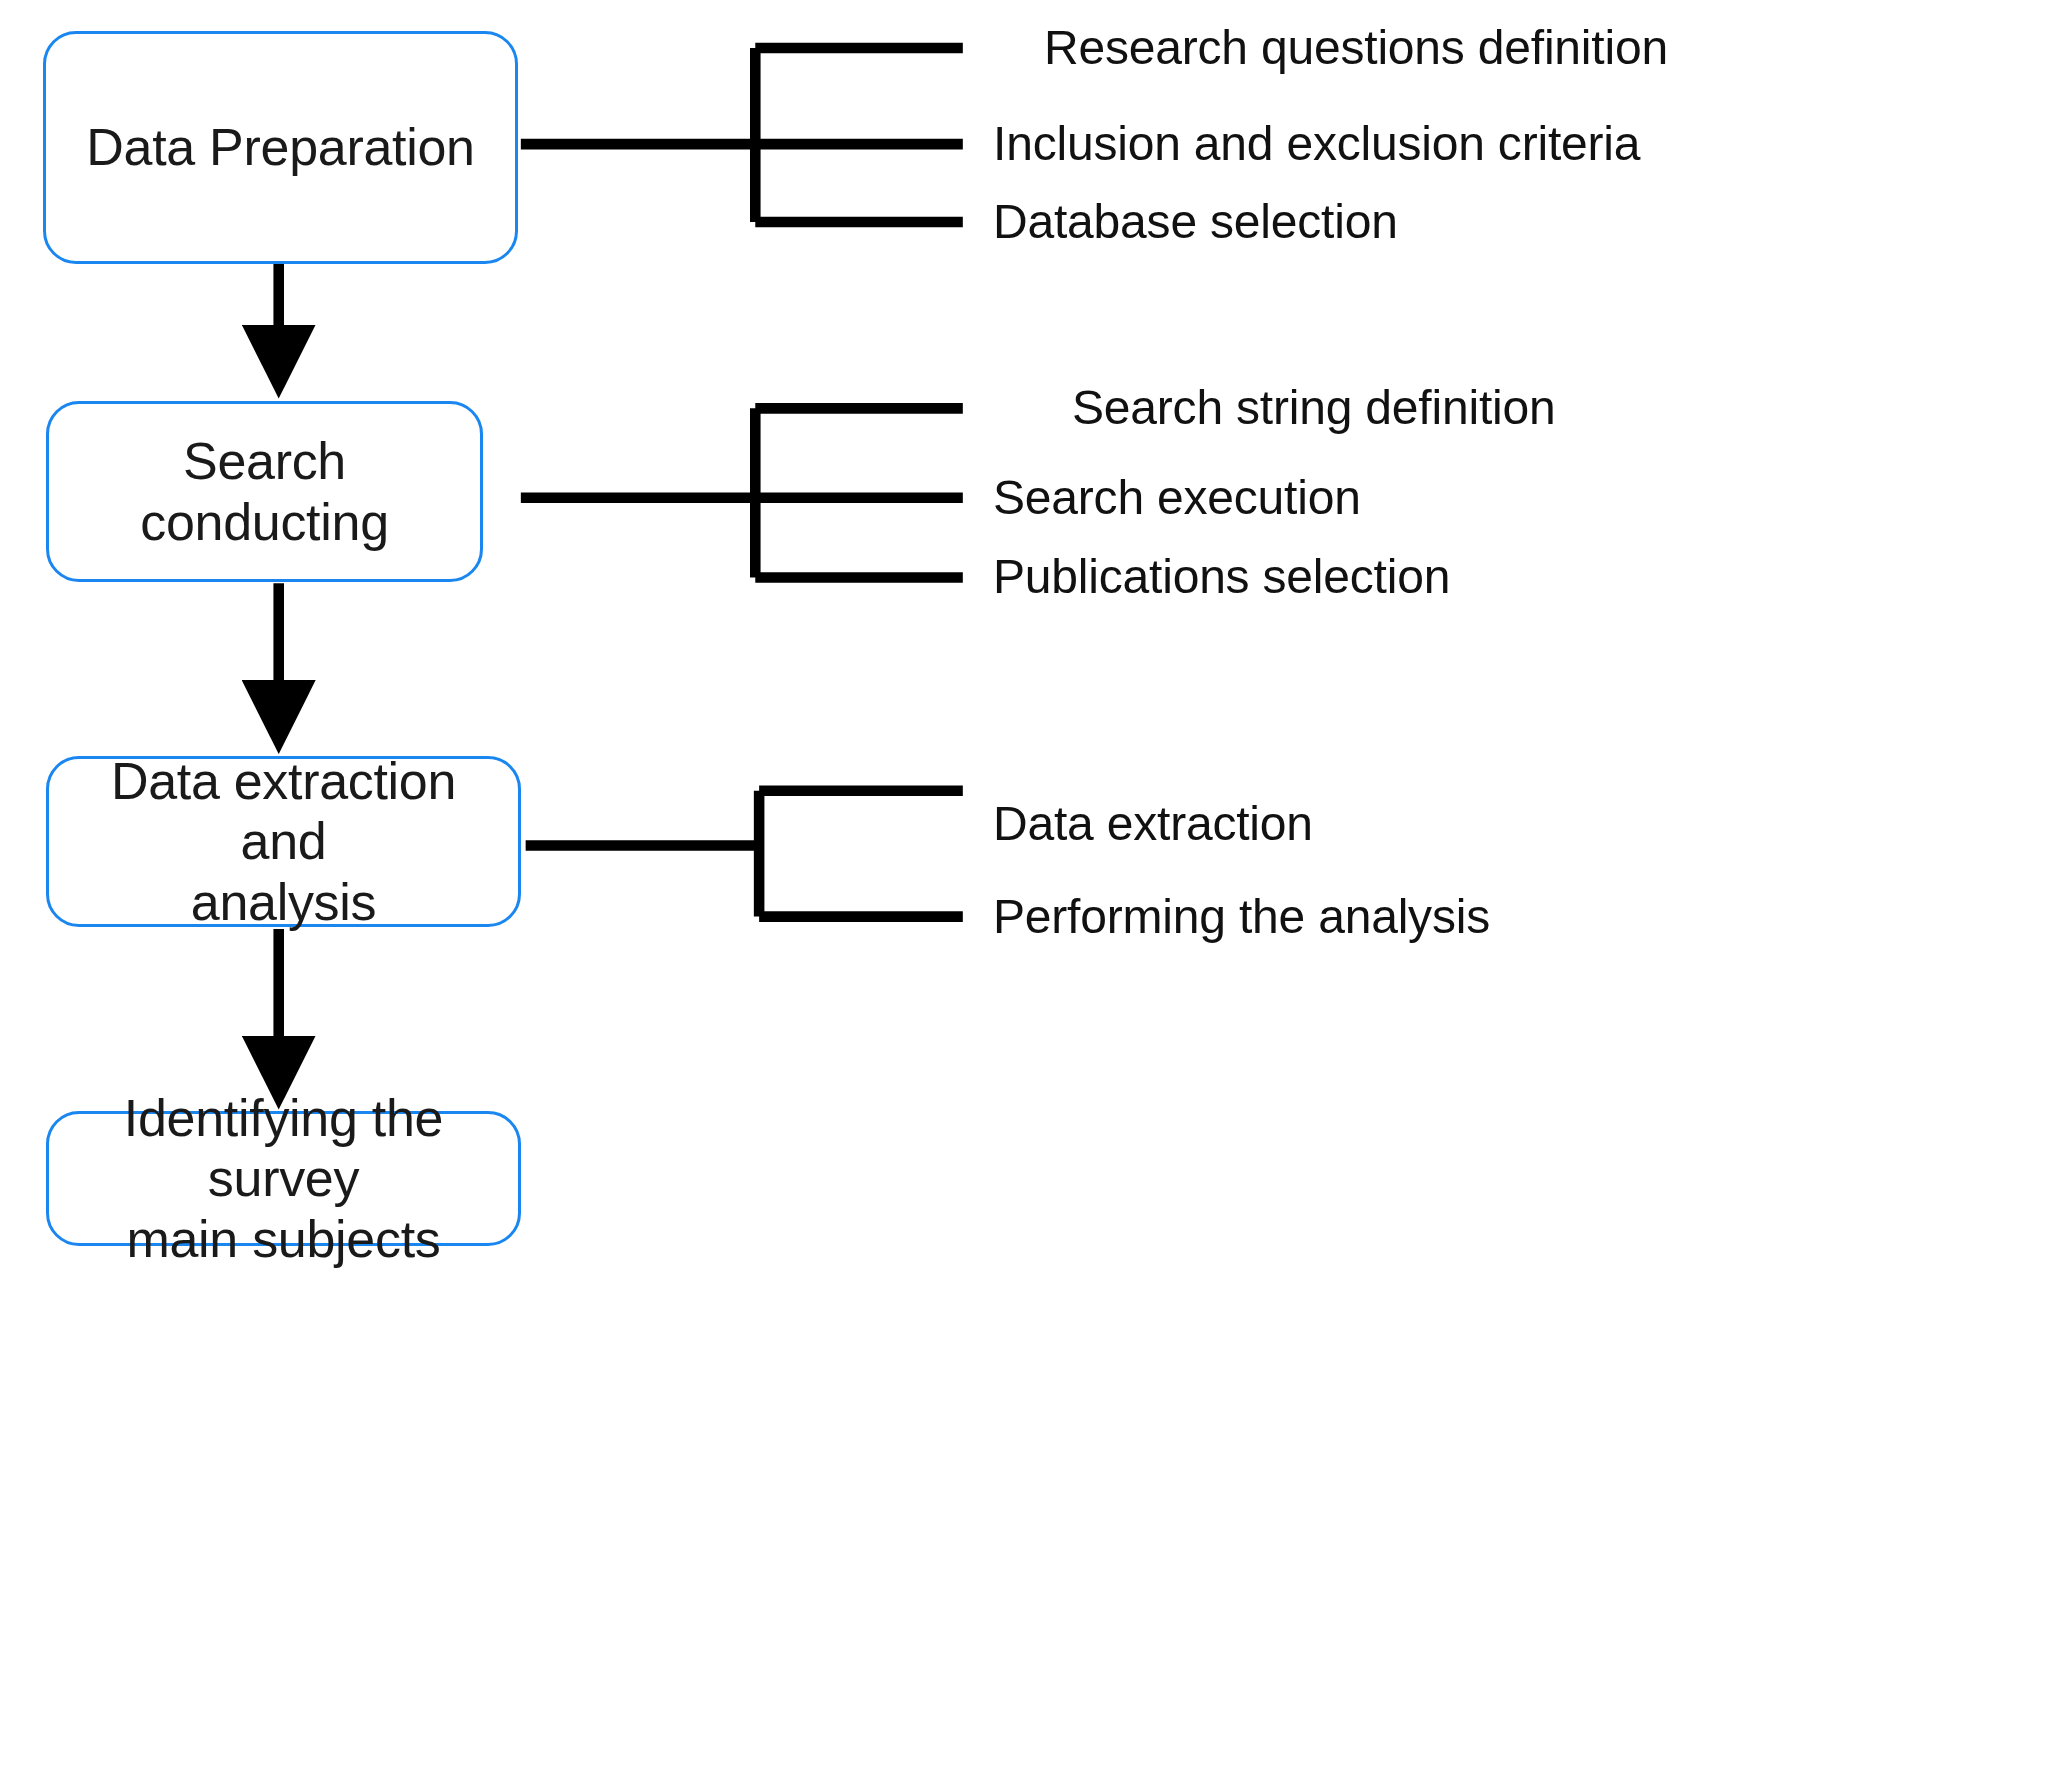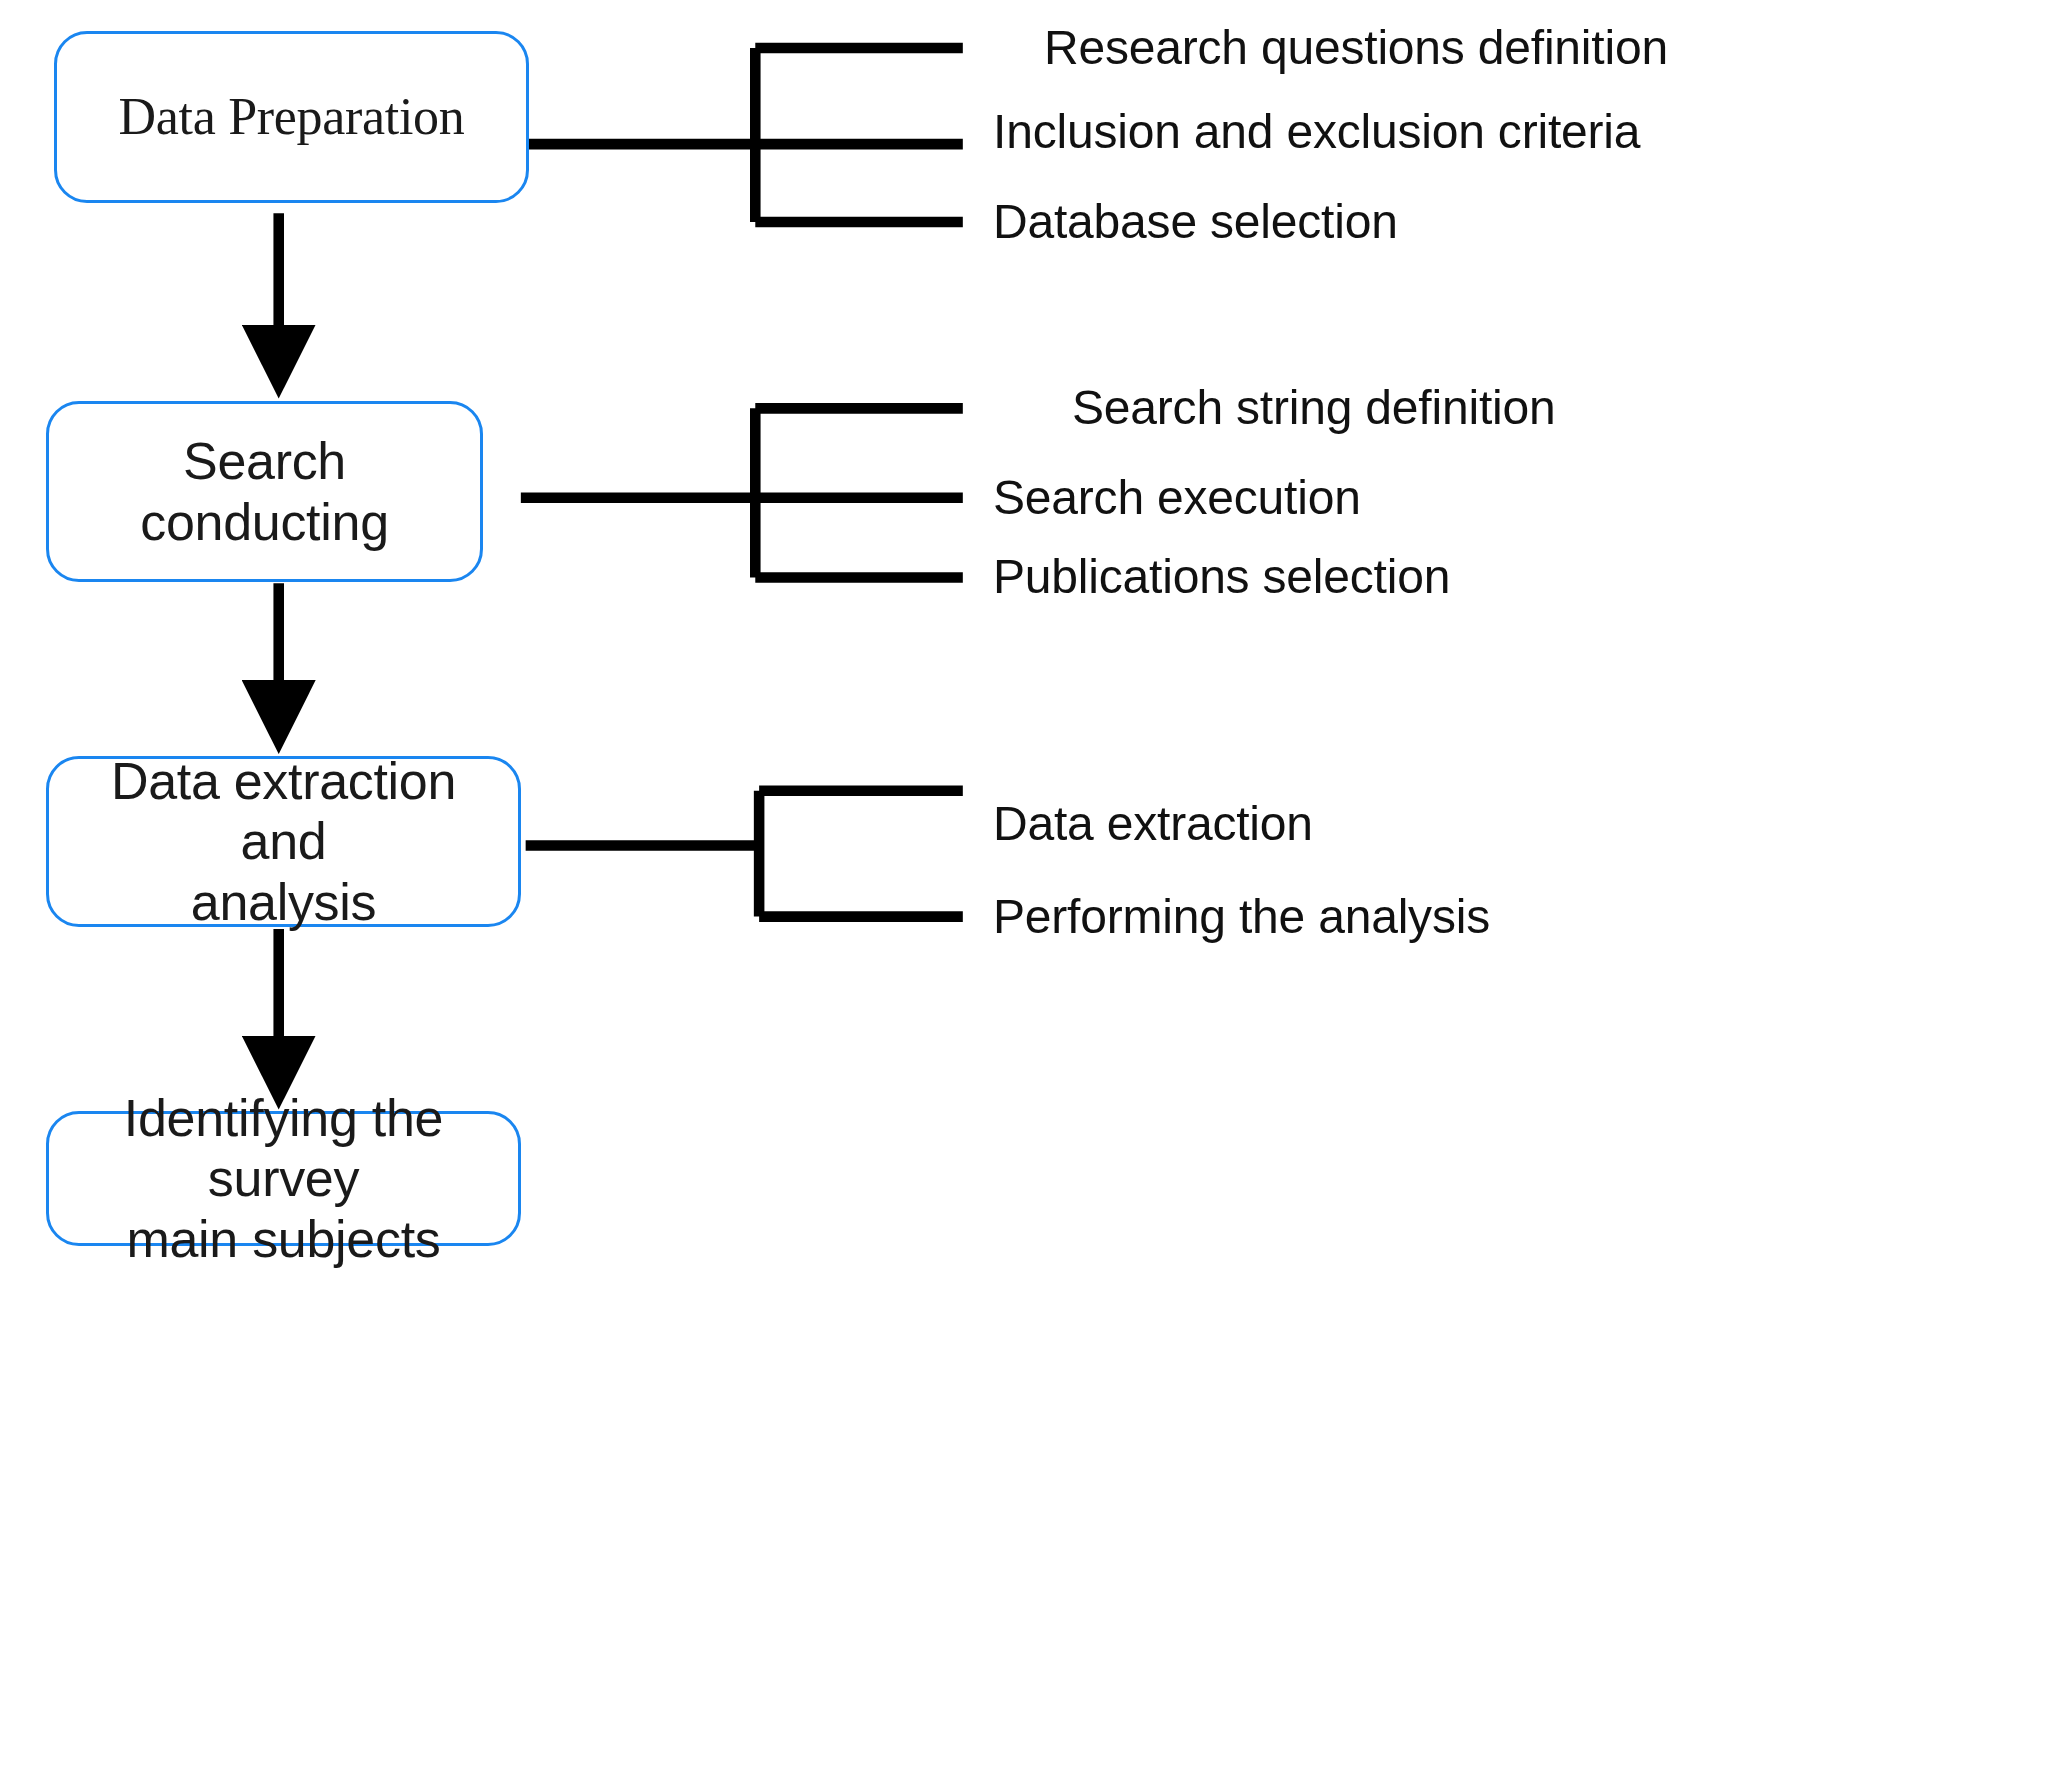--- a/index.html
+++ b/index.html
@@ -92,40 +92,40 @@
     </g>
 
     <g>
       <line x1="547" y1="880" x2="790" y2="880" stroke="#000000" stroke-width="11"></line>
       <line x1="790" y1="823" x2="790" y2="954" stroke="#000000" stroke-width="11"></line>
       <line x1="790" y1="823" x2="1002" y2="823" stroke="#000000" stroke-width="11"></line>
       <line x1="790" y1="954" x2="1002" y2="954" stroke="#000000" stroke-width="11"></line>
     </g>
   </svg>
 
-  <div class="node-box" style="left:54px; top:31px; width:475px; height:172px;font-family:Liberation Serif, serif;">
+  <div class="node-box" style="left:43px; top:31px; width:475px; height:233px;">
     <span>Data Preparation</span>
   </div>
 
   <div class="node-box" style="left:46px; top:401px; width:437px; height:181px;">
     <span>Search conducting</span>
   </div>
 
   <div class="node-box" style="left:46px; top:756px; width:475px; height:171px;">
     <span>Data extraction and
 analysis</span>
   </div>
 
   <div class="node-box" style="left:46px; top:1111px; width:475px; height:135px;">
     <span>Identifying the survey
 main subjects</span>
   </div>
 
   <div class="leaf-label" style="left:1044px; top:48px;">Research questions definition</div>
-  <div class="leaf-label" style="left:993px; top:132px;">Inclusion and exclusion criteria</div>
+  <div class="leaf-label" style="left:993px; top:144px;">Inclusion and exclusion criteria</div>
   <div class="leaf-label" style="left:993px; top:222px;">Database selection</div>
 
   <div class="leaf-label" style="left:1043px; top:408px;margin-left:29px;">Search string definition</div>
   <div class="leaf-label" style="left:993px; top:498px;">Search execution</div>
   <div class="leaf-label" style="left:993px; top:577px;">Publications selection</div>
 
   <div class="leaf-label" style="left:993px; top:791px;margin-top:33px;">Data extraction</div>
   <div class="leaf-label" style="left:993px; top:917px;">Performing the analysis</div>
 
 </div>

